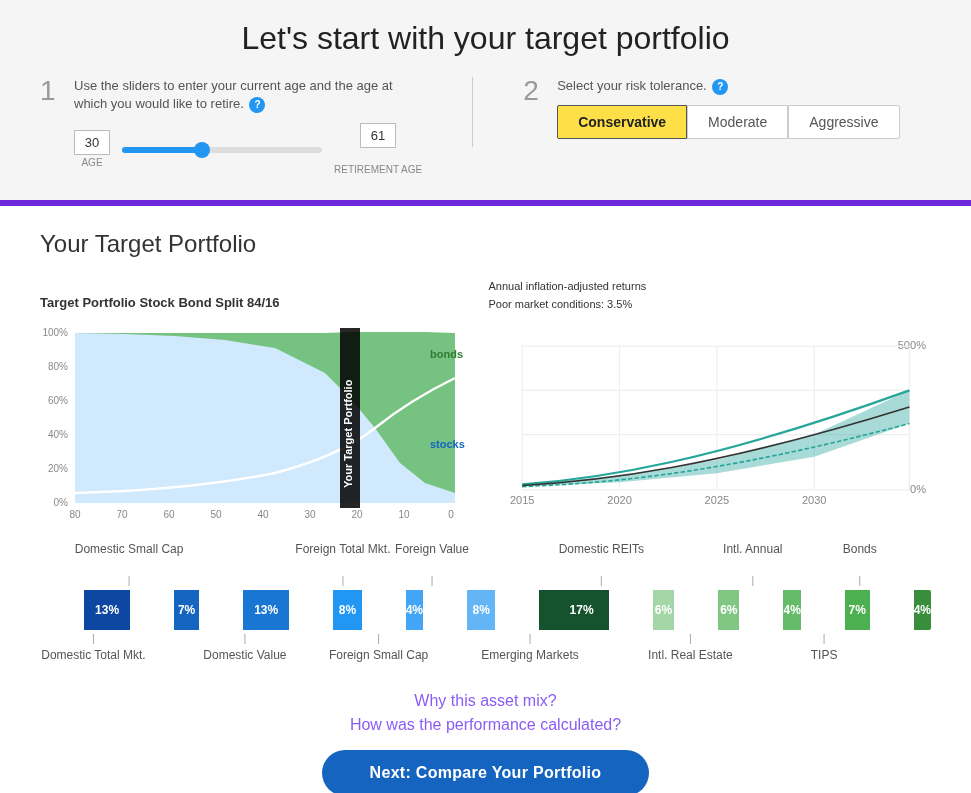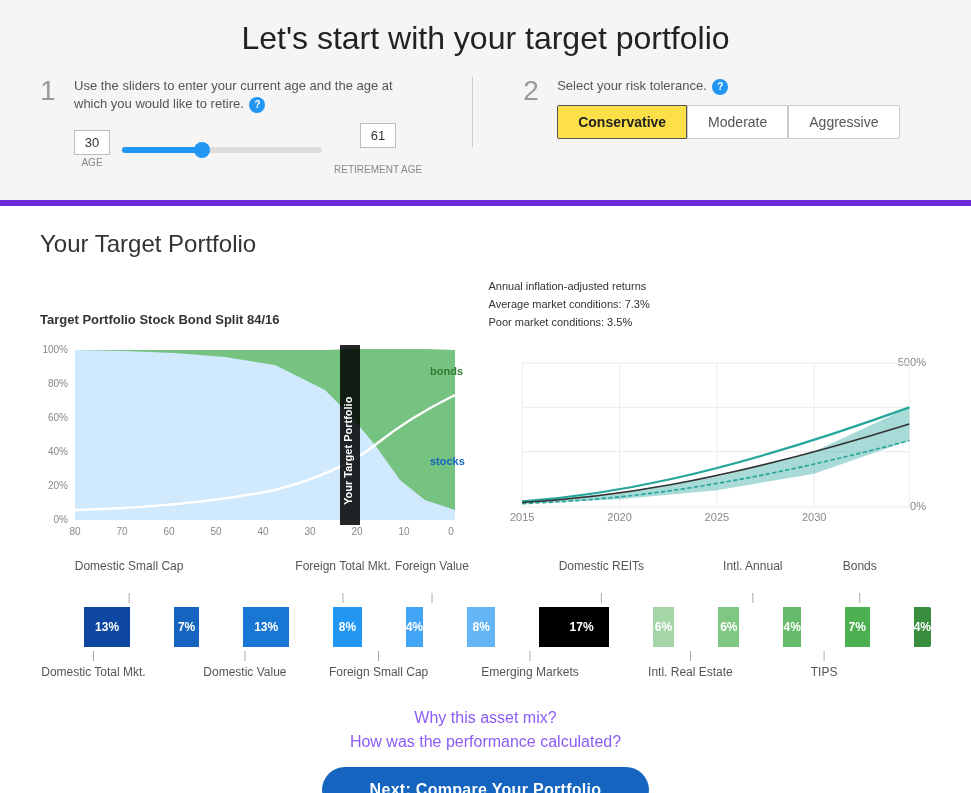--- a/index.html
+++ b/index.html
@@ -387,21 +387,20 @@
         <text class="x-axis-label" x="364" y="200" text-anchor="middle">10</text>
         <text class="x-axis-label" x="411" y="200" text-anchor="middle">0</text>
 
         <text x="210" y="215" font-size="11" fill="#555" text-anchor="middle" font-style="italic">Years Until Your Retirement</text>
       </svg>
     </div>
 
     <div class="chart-box" style="flex:1">
       <div class="chart-legend">
         <div>Annual inflation-adjusted returns</div>
-        <div>Average market conditions: 7.3%</div>
         <div>Poor market conditions: 3.5%</div>
       </div>
       <svg class="chart-svg right-chart" viewBox="0 0 400 160" width="100%" height="160">
 
         <text class="y-axis-label" x="395" y="18" text-anchor="end">500%</text>
         <text class="y-axis-label" x="395" y="148" text-anchor="end">0%</text>
 
         <line x1="30" y1="15" x2="380" y2="15" stroke="#eee" stroke-width="1"></line>
         <line x1="30" y1="55" x2="380" y2="55" stroke="#eee" stroke-width="1"></line>
         <line x1="30" y1="95" x2="380" y2="95" stroke="#eee" stroke-width="1"></line>
@@ -451,21 +450,21 @@
     </svg>
 
     
     <div class="allocation-bar">
       <div class="alloc-segment" style="width:13%;background:#0D47A1;">13%</div>
       <div class="alloc-segment" style="width:7%;background:#1565C0;">7%</div>
       <div class="alloc-segment" style="width:13%;background:#1976D2;">13%</div>
       <div class="alloc-segment" style="width:8%;background:#2196F3;">8%</div>
       <div class="alloc-segment" style="width:4%;background:#42A5F5;">4%</div>
       <div class="alloc-segment" style="width:8%;background:#64B5F6;">8%</div>
-      <div class="alloc-segment" style="width:17%;background:#000000;padding-left:15px;">17%</div>
+      <div class="alloc-segment" style="width:17%;background:#14532d;padding-left:15px;">17%</div>
       <div class="alloc-segment" style="width:6%;background:#A5D6A7;">6%</div>
       <div class="alloc-segment" style="width:6%;background:#81C784;">6%</div>
       <div class="alloc-segment" style="width:4%;background:#66BB6A;">4%</div>
       <div class="alloc-segment" style="width:7%;background:#4CAF50;">7%</div>
       <div class="alloc-segment" style="width:4%;background:#388E3C;">4%</div>
     </div>
 
     
     <svg width="100%" height="10">
       <line x1="6%" y1="0" x2="6%" y2="10" stroke="#aaa" stroke-width="1"></line>

